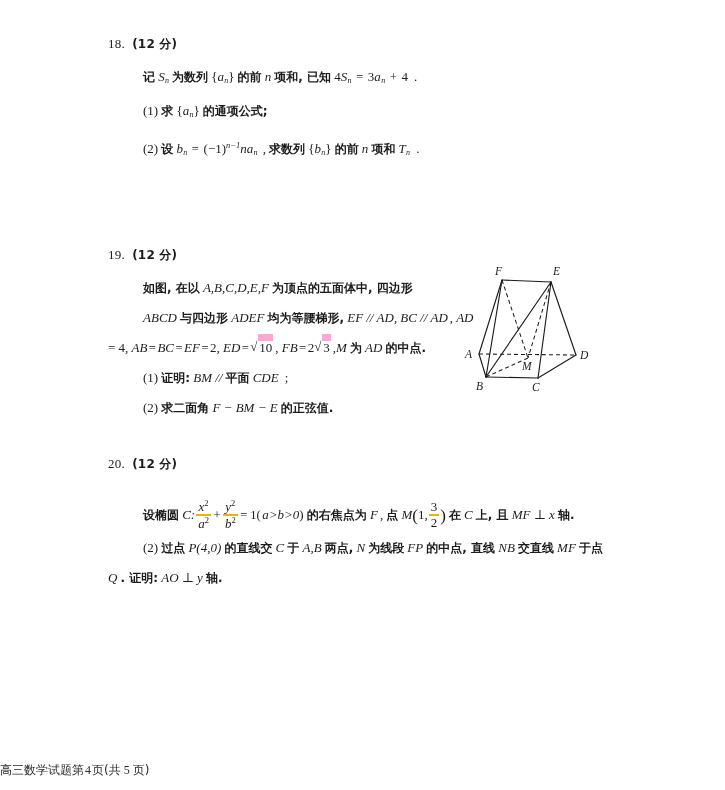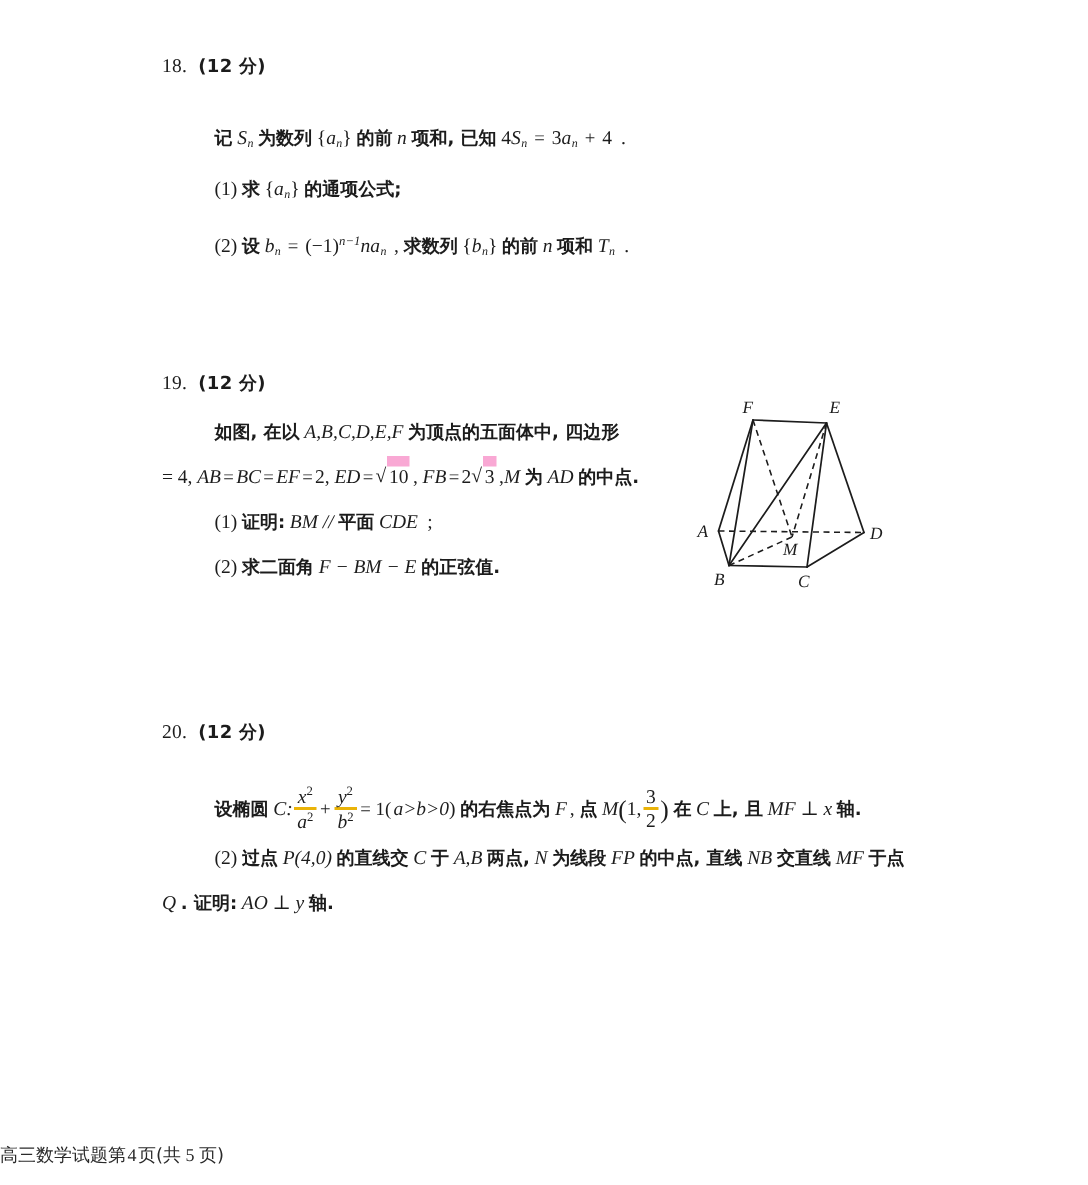--- a/index.html
+++ b/index.html
@@ -150,21 +150,21 @@
 <body>
 
 <div class="page">
 
   <div class="problem" style="left:108px; top:36px;">
     <div class="prob-head">
       <span class="mn">18.</span>
       <span class="cn" style="padding-left:4px;">(12 分)</span>
     </div>
 
-    <div class="prob-line indent" style="margin-top:24px;">
+    <div class="prob-line indent" style="margin-top:9px;">
       <span class="cn">记</span>
       <span class="mi"><span>S</span><sub class="sb">n</sub></span>
       <span class="cn">为数列</span>
       <span class="mn">{</span><span class="mi"><span>a</span><sub class="sb">n</sub></span><span class="mn">}</span>
       <span class="cn">的前</span>
       <span class="mi">n</span>
       <span class="cn">项和, 已知</span>
       <span class="mn">4</span><span class="mi"><span>S</span><sub class="sb">n</sub></span>
       <span class="op">=</span>
       <span class="mn">3</span><span class="mi"><span>a</span><sub class="sb">n</sub></span>
@@ -202,20 +202,33 @@
       <span class="mn">19.</span>
       <span class="cn" style="padding-left:4px;">(12 分)</span>
     </div>
 
     <div class="prob-line indent" style="margin-top:9px;">
       <span class="cn">如图, 在以</span>
       <span class="mi">A,B,C,D,E,F</span>
       <span class="cn">为顶点的五面体中, 四边形</span>
     </div>
 
+    <div class="prob-line indent">
+      <span class="mi">ABCD</span>
+      <span class="cn">与四边形</span>
+      <span class="mi">ADEF</span>
+      <span class="cn">均为等腰梯形,</span>
+      <span class="mi">EF</span>
+      <span class="mn" style="font-style:italic;">//</span>
+      <span class="mi">AD,</span>
+      <span class="mi">BC</span>
+      <span class="mn" style="font-style:italic;">//</span>
+      <span class="mi">AD</span><span class="mn" style="padding-left:2px;">,</span>
+      <span class="mi">AD</span>
+    </div>
 
     <div class="prob-line noindent">
       <span class="mn">= 4,</span>
       <span class="mi">AB</span><span class="op">=</span><span class="mi">BC</span><span class="op">=</span><span class="mi">EF</span><span class="op">=</span><span class="mn">2,</span>
       <span class="mi">ED</span><span class="op">=</span><span class="sqrt"><span class="rad mn">10</span></span><span class="mn" style="padding-left:2px;">,</span>
       <span class="mi">FB</span><span class="op">=</span><span class="mn">2</span><span class="sqrt"><span class="rad mn">3</span></span><span class="mn" style="padding-left:2px;">,</span><span class="mi">M</span>
       <span class="cn">为</span>
       <span class="mi">AD</span>
       <span class="cn">的中点.</span>
     </div>
@@ -263,21 +276,21 @@
         <text x="101" y="17">E</text>
         <text x="13" y="100">A</text>
         <text x="128" y="101">D</text>
         <text x="24" y="132">B</text>
         <text x="80" y="133">C</text>
         <text x="70" y="112">M</text>
       </g>
     </svg>
   </div>
 
-  <div class="problem" style="left:108px; top:480px; width:600px;">
+  <div class="problem" style="left:108px; top:456px; width:600px;">
     <div class="prob-head">
       <span class="mn">20.</span>
       <span class="cn" style="padding-left:4px;">(12 分)</span>
     </div>
 
     <div class="prob-line indent" style="margin-top:25px; line-height:34px;">
       <span class="cn">设椭圆</span>
       <span class="mi">C:</span><span class="frac"><span class="num mi"><span>x</span><sup class="sp">2</sup></span><span class="den mi"><span>a</span><sup class="sp">2</sup></span></span><span class="op">+</span><span class="frac"><span class="num mi"><span>y</span><sup class="sp">2</sup></span><span class="den mi"><span>b</span><sup class="sp">2</sup></span></span><span class="op">= 1(</span><span class="mi">a&gt;b&gt;0</span><span class="mn">)</span>
       <span class="cn">的右焦点为</span>
       <span class="mi">F</span><span class="mn" style="padding-left:2px;">,</span>

